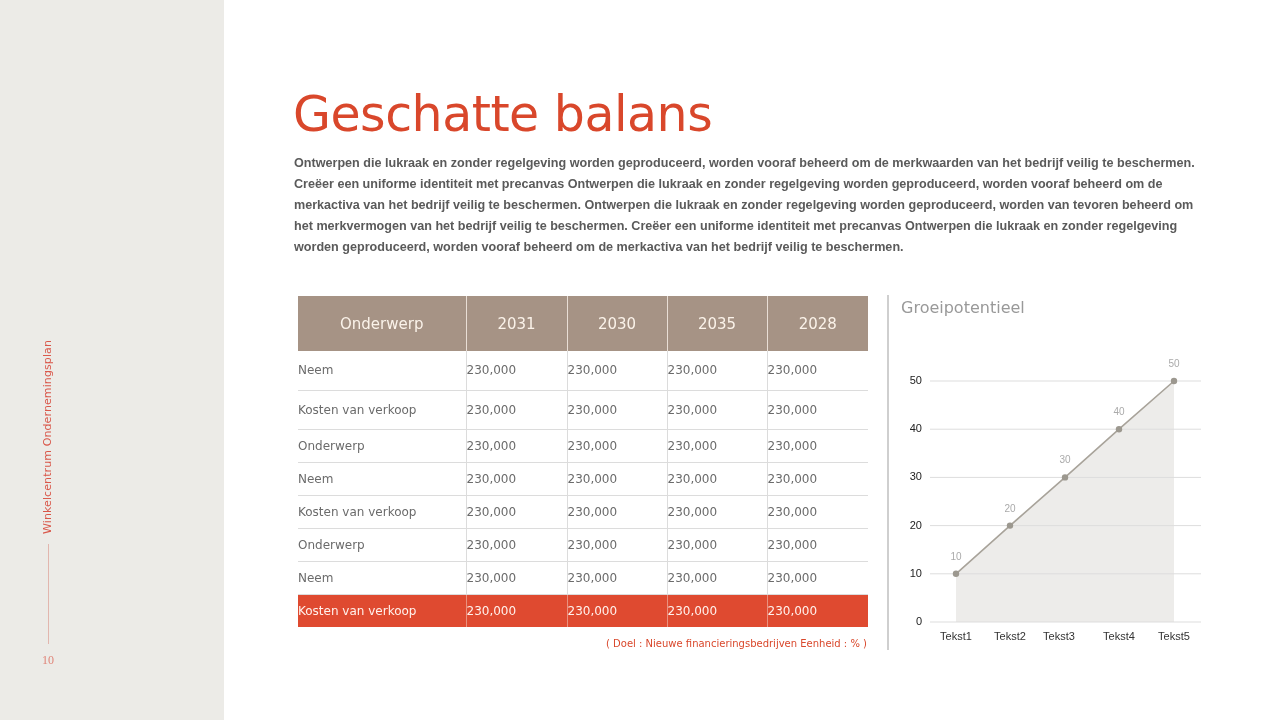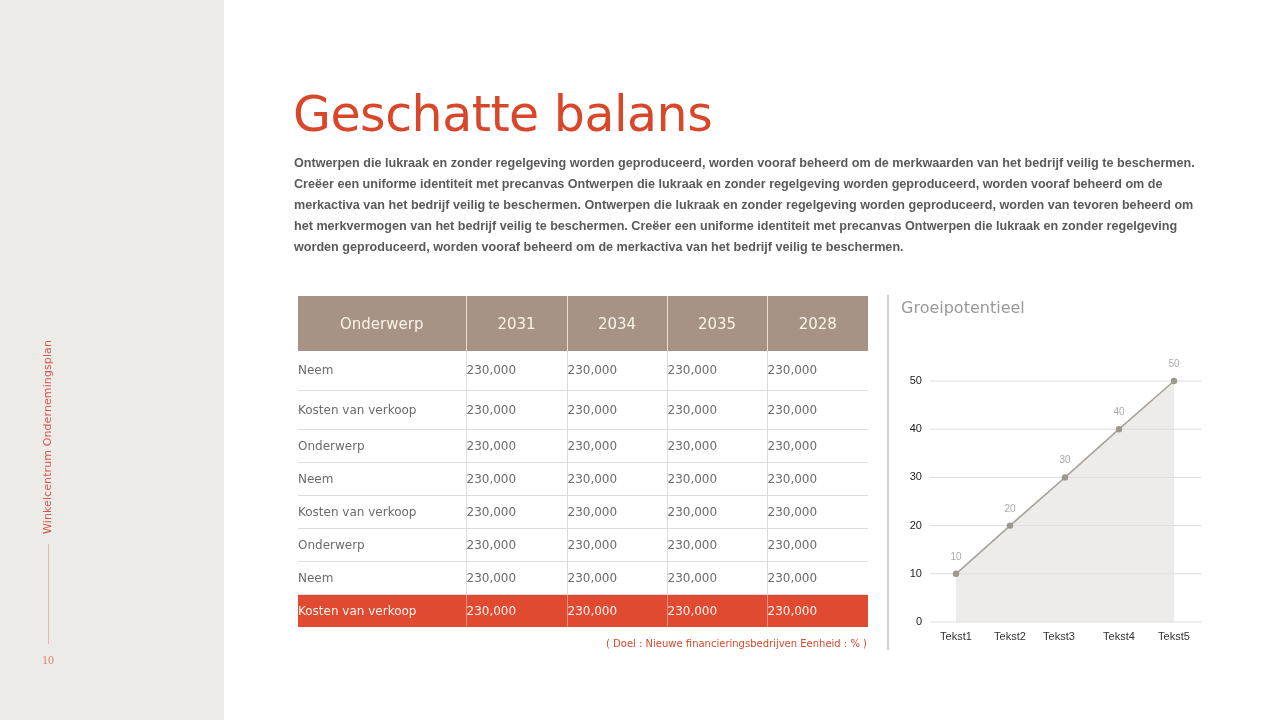--- a/index.html
+++ b/index.html
@@ -113,21 +113,21 @@
     <col style="width:168px">
       <col style="width:101px">
       <col style="width:100px">
       <col style="width:100px">
       <col style="width:101px">
   </colgroup>
   <thead>
     <tr>
       <th>Onderwerp</th>
       <th>2031</th>
-      <th>2034</th>
+      <th>2030</th>
       <th>2035</th>
       <th>2028</th>
     </tr>
   </thead>
   <tbody>
     <tr class="tall">
       <td>Neem</td>
       <td>230,000</td>
       <td>230,000</td>
       <td>230,000</td>

